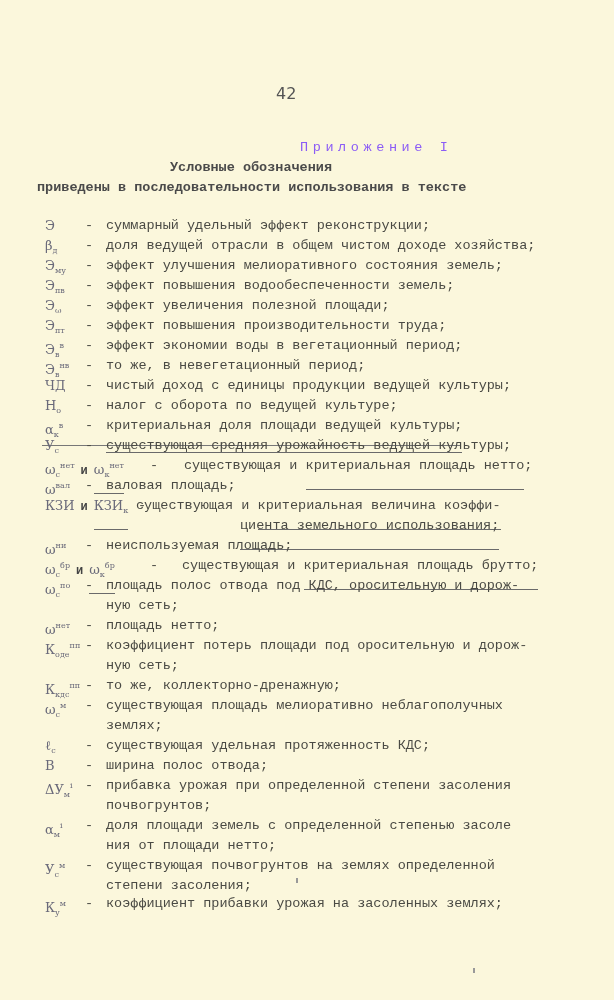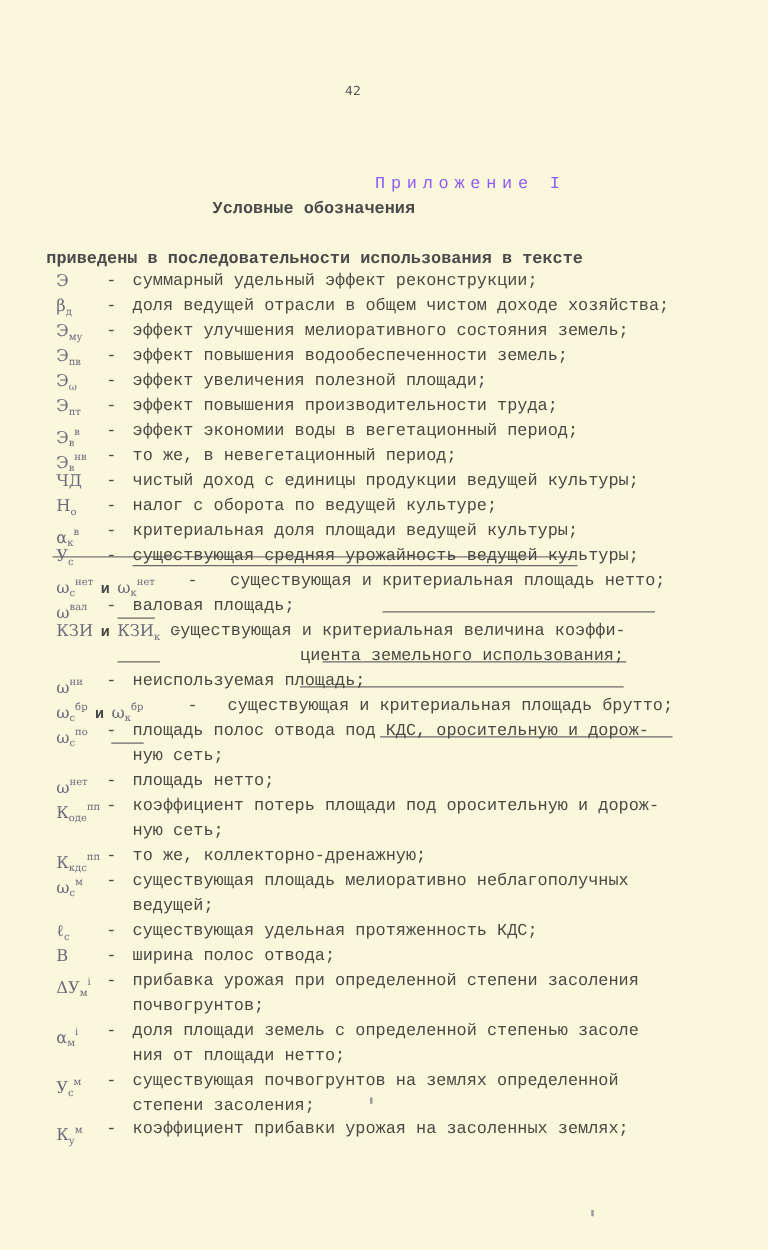--- a/index.html
+++ b/index.html
@@ -3,24 +3,24 @@
 <meta charset="utf-8">
 <style>
   html, body { margin: 0; padding: 0; }
   body {
     width: 614px; height: 1000px; overflow: hidden;
     background: #fbf7dc;
     font-family: "Liberation Mono", "DejaVu Sans Mono", monospace;
     color: #4a4a44;
     position: relative;
   }
-  .page-number { position: absolute; left: 276px; top: 68px; font-size: 10px; font-family: "DejaVu Sans", sans-serif; color: #555; }
+  .page-number { position: absolute; left: 276px; top: 84px; font-size: 16px; font-family: "DejaVu Sans", sans-serif; color: #555; }
   .appendix { position: absolute; left: 300px; top: 140px; font-size: 13.5px; letter-spacing: 4.6px; color: #8b5cf6; }
   .title { position: absolute; left: 170px; top: 160px; font-size: 13.5px; font-weight: bold; color: #4a4a4a; }
-  .subtitle { position: absolute; left: 37px; top: 180px; font-size: 13.5px; font-weight: bold; color: #4a4a4a; margin-top: 20px; }
+  .subtitle { position: absolute; left: 37px; top: 180px; font-size: 13.5px; font-weight: bold; color: #4a4a4a; }
   .entries { position: absolute; left: 0; top: 0; width: 614px; }
   .entry { position: absolute; left: 0; width: 614px; font-size: 13.5px; line-height: 20px; }
   .sym {
     position: absolute; left: 45px; top: 0;
     font-family: "DejaVu Serif", serif; font-size: 13px; color: #6a6a7a; white-space: nowrap;
   }
   .sym sup, .sym sub { font-size: 8px; }
   .sym sup { vertical-align: 6px; }
   .sym sub { vertical-align: -3px; }
   .sym .and { font-family: "Liberation Mono", monospace; font-size: 12px; font-weight: bold; color: #444; margin: 0 6px; }
@@ -168,21 +168,21 @@
   <div class="entry" style="top:676px">
     <span class="sym">К<sub>кдс</sub><sup>пп</sup></span>
     <span class="dash">-</span>
     <span class="def">то же, коллекторно-дренажную;</span>
   </div>
 
   <div class="entry" style="top:696px">
     <span class="sym">ω<sub>с</sub><sup>м</sup></span>
     <span class="dash">-</span>
     <span class="def">существующая площадь мелиоративно неблагополучных</span>
-    <span class="cont">ведущей;</span>
+    <span class="cont">землях;</span>
   </div>
 
   <div class="entry" style="top:736px">
     <span class="sym">ℓ<sub>с</sub></span>
     <span class="dash">-</span>
     <span class="def">существующая удельная протяженность КДС;</span>
   </div>
 
   <div class="entry" style="top:756px">
     <span class="sym">B</span>

